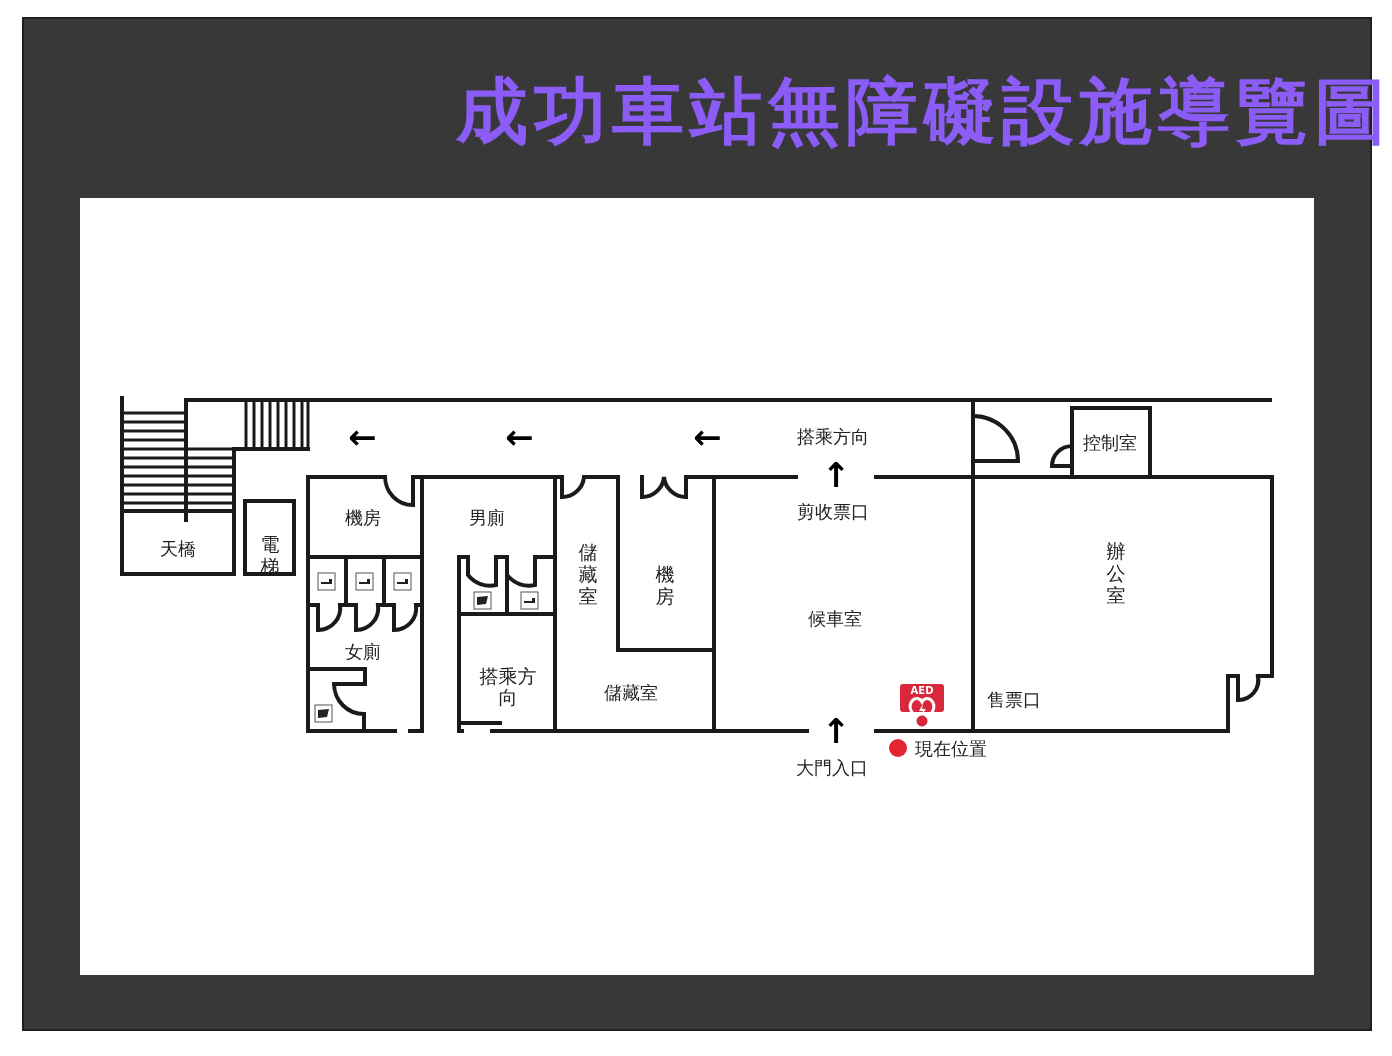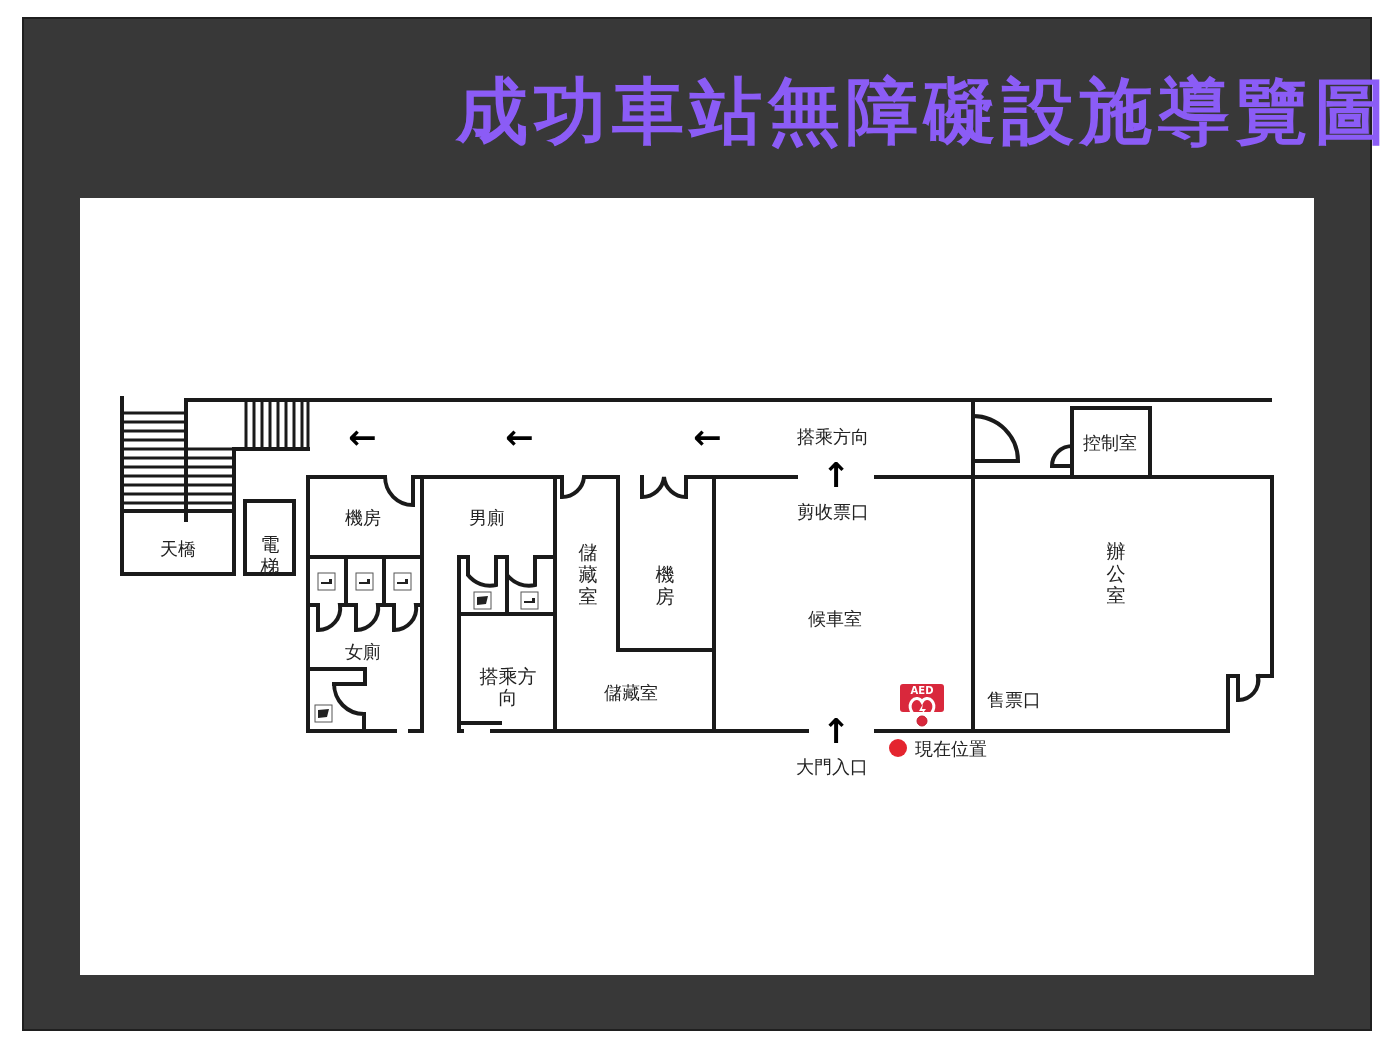--- a/index.html
+++ b/index.html
@@ -152,21 +152,21 @@
 <div class="vlbl" style="left:475px; top:650px; width:66px; line-height:21px;">搭乘方向</div>
 <div class="vlbl" style="left:577px; top:525px;">儲藏室</div>
 <div class="vlbl" style="left:654px; top:547px;">機房</div>
 <div class="lbl" style="left:604px; top:682px;">儲藏室</div>
 <div class="lbl" style="left:797px; top:426px;">搭乘方向</div>
 <div class="lbl" style="left:797px; top:501px;">剪收票口</div>
 <div class="lbl" style="left:808px; top:608px;">候車室</div>
 <div class="lbl" style="left:1083px; top:432px;">控制室</div>
 <div class="vlbl" style="left:1105px; top:524px;">辦公室</div>
 <div class="lbl" style="left:987px; top:689px;">售票口</div>
-<div class="lbl" style="left:796px; top:757px;font-family:Liberation Mono, monospace;">大門入口</div>
+<div class="lbl" style="left:796px; top:757px;">大門入口</div>
 
 <div class="aed">
   <div class="aed-text">AED</div>
   <svg width="44" height="44" viewBox="0 0 44 44" style="position:absolute;left:0;top:0;">
     <path d="M22,38 C10,30 8,22 12,17 C15,13 20,14 22,18 C24,14 29,13 32,17 C36,22 34,30 22,38 Z" fill="none" stroke="#fff" stroke-width="3"></path>
     <path d="M23,20 L19,27 L23,27 L20,33 L26,25 L22,25 Z" fill="#fff"></path>
     <circle cx="22" cy="37" r="5" fill="#d9283c" stroke="#c01c2e" stroke-width="1"></circle>
   </svg>
 </div>
 

